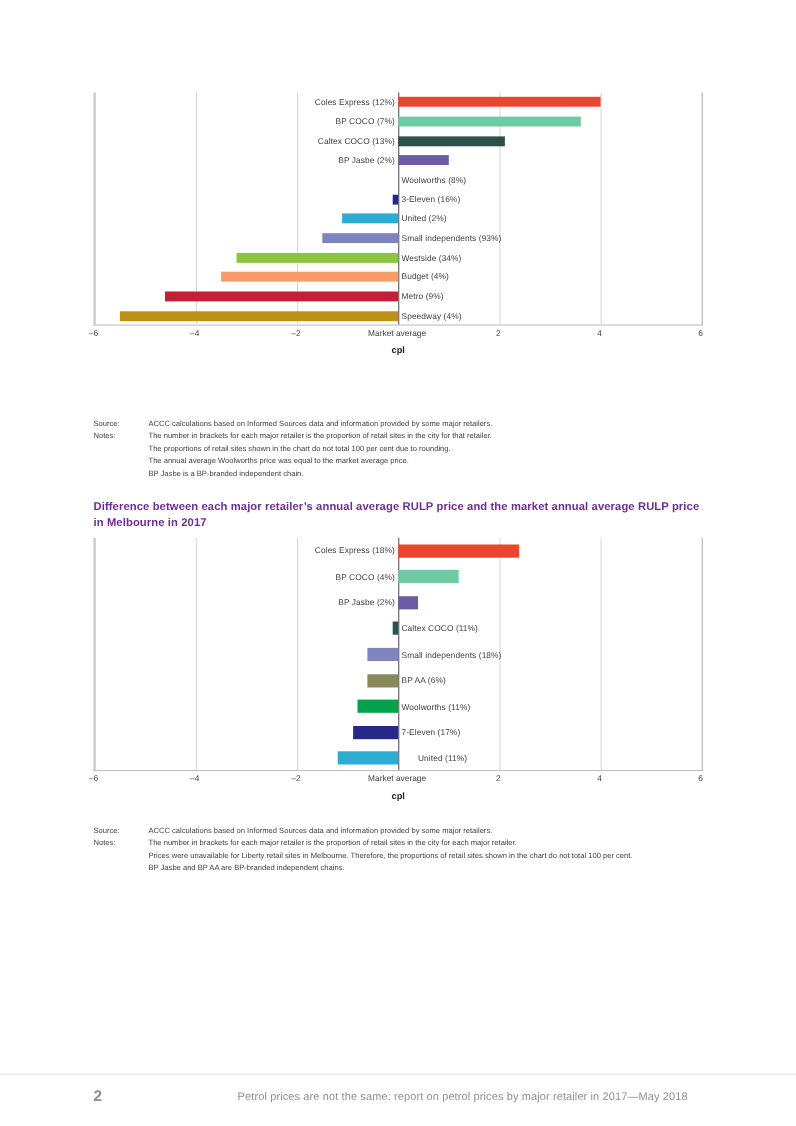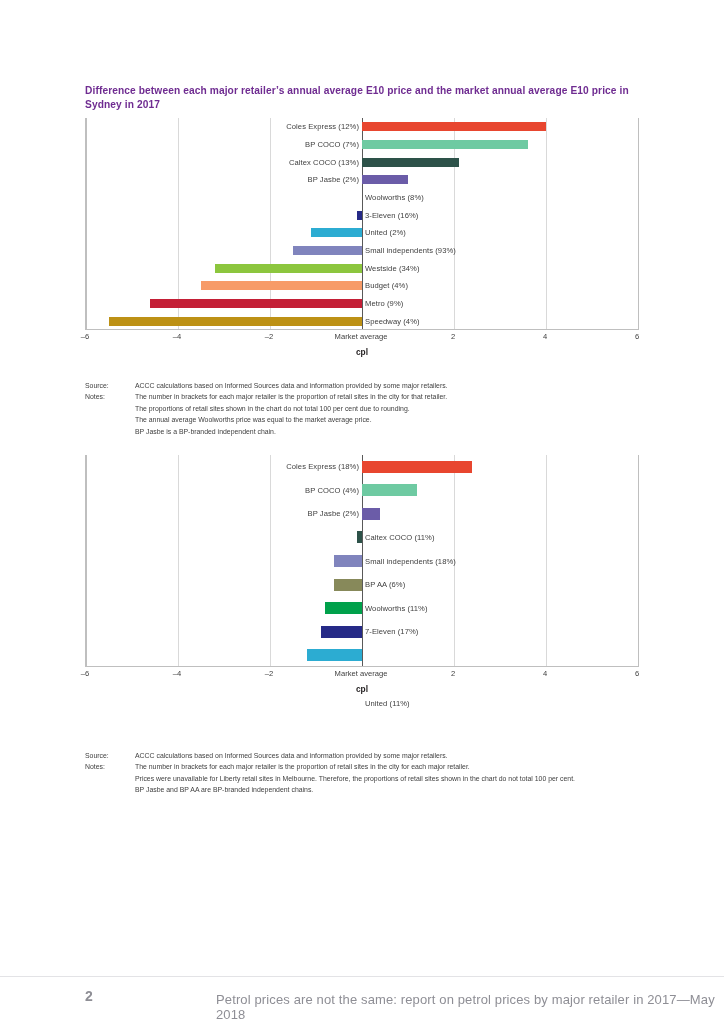--- a/index.html
+++ b/index.html
@@ -43,29 +43,28 @@
   
   .notes{position:absolute;left:85px;width:560px;font-size:6.9px;color:#404040;line-height:10.4px;}
   .nrow{display:flex;margin-bottom:1px;}
   .nkey{width:50px;flex:0 0 50px;}
   .nval{flex:1;}
 
   
   .footer{position:absolute;left:0;right:0;bottom:0;height:48px;}
   .footer-rule{position:absolute;left:0;right:0;top:0;height:1px;background:#e3e3e6;}
   .pageno{position:absolute;left:85px;top:12px;font-size:14px;font-weight:bold;color:#8e8e95;}
-  .foottext{position:absolute;left:216px;top:16px;font-size:13px;color:#8e8e95;letter-spacing:.01em;}
+  .foottext{position:absolute;left:216px;top:16px;font-size:10px;color:#8e8e95;letter-spacing:.01em;}
 </style>
 </head>
 <body>
 
 <div class="page">
 
   <div class="block" id="block0" style="top:84px;">
-    <div class="chart-title">Difference between each major retailer’s annual average E10 price and the market annual average E10 price in Sydney in 2017</div>
     <div class="plot" id="plot0" style="height: 212px; position: relative;">
       <div class="plot-inner" id="inner0">
           <div class="gridline edge" style="left: 0px;"></div>
           <div class="gridline" style="left: 92px;"></div>
           <div class="gridline" style="left: 184px;"></div>
           <div class="gridline zero" style="left: 276px;"></div>
           <div class="gridline" style="left: 368px;"></div>
           <div class="gridline" style="left: 460px;"></div>
           <div class="gridline edge" style="left: 552px;"></div>
           <div class="bar" style="left: 276px; width: 184px; top: 4.24px; height: 9.18667px; background: rgb(232, 70, 47);"></div>
@@ -122,20 +121,21 @@
       <div class="nkey"></div>
       <div class="nval">The annual average Woolworths price was equal to the market average price.</div>
     </div>
     <div class="nrow">
       <div class="nkey"></div>
       <div class="nval">BP Jasbe is a BP-branded independent chain.</div>
     </div>
   </div>
 
   <div class="block" id="block1" style="top:455px;">
+    <div class="chart-title">Difference between each major retailer’s annual average RULP price and the market annual average RULP price in Melbourne in 2017</div>
     <div class="plot" id="plot1" style="height: 212px; position: relative; padding-left: 44px;">
       <div class="plot-inner" id="inner1">
           <div class="gridline edge" style="left: 0px;"></div>
           <div class="gridline" style="left: 92px;"></div>
           <div class="gridline" style="left: 184px;"></div>
           <div class="gridline zero" style="left: 276px;"></div>
           <div class="gridline" style="left: 368px;"></div>
           <div class="gridline" style="left: 460px;"></div>
           <div class="gridline edge" style="left: 552px;"></div>
           <div class="bar" style="left: 276px; width: 110.4px; top: 5.77778px; height: 12px; background: rgb(232, 70, 47);"></div>
@@ -148,21 +148,21 @@
           <div class="blabel" style="top: 76.9444px; left: 279px;">Caltex COCO (11%)</div>
           <div class="bar" style="left: 248.4px; width: 27.6px; top: 100px; height: 12px; background: rgb(128, 132, 189);"></div>
           <div class="blabel" style="top: 100.5px; left: 279px;">Small independents (18%)</div>
           <div class="bar" style="left: 248.4px; width: 27.6px; top: 123.556px; height: 12px; background: rgb(135, 137, 90);"></div>
           <div class="blabel" style="top: 124.056px; left: 279px;">BP AA (6%)</div>
           <div class="bar" style="left: 239.2px; width: 36.8px; top: 147.111px; height: 12px; background: rgb(0, 161, 75);"></div>
           <div class="blabel" style="top: 147.611px; left: 279px;">Woolworths (11%)</div>
           <div class="bar" style="left: 234.6px; width: 41.4px; top: 170.667px; height: 12px; background: rgb(38, 42, 135);"></div>
           <div class="blabel" style="top: 171.167px; left: 279px;">7-Eleven (17%)</div>
           <div class="bar" style="left: 220.8px; width: 55.2px; top: 194.222px; height: 12px; background: rgb(44, 172, 210);"></div>
-          <div class="blabel" style="top: 194.722px; left: 279px; margin-top: 48px;">United (11%)</div>
+          <div class="blabel" style="top: 194.722px; left: 294px;">United (11%)</div>
         </div>
     </div>
     <div class="axis" id="axis1">
         <div class="tick" style="left: 0px;">–6</div>
         <div class="tick" style="left: 92px;">–4</div>
         <div class="tick" style="left: 184px;">–2</div>
         <div class="tick" style="left: 276px;">Market average</div>
         <div class="tick" style="left: 368px;">2</div>
         <div class="tick" style="left: 460px;">4</div>
         <div class="tick" style="left: 552px;">6</div>

